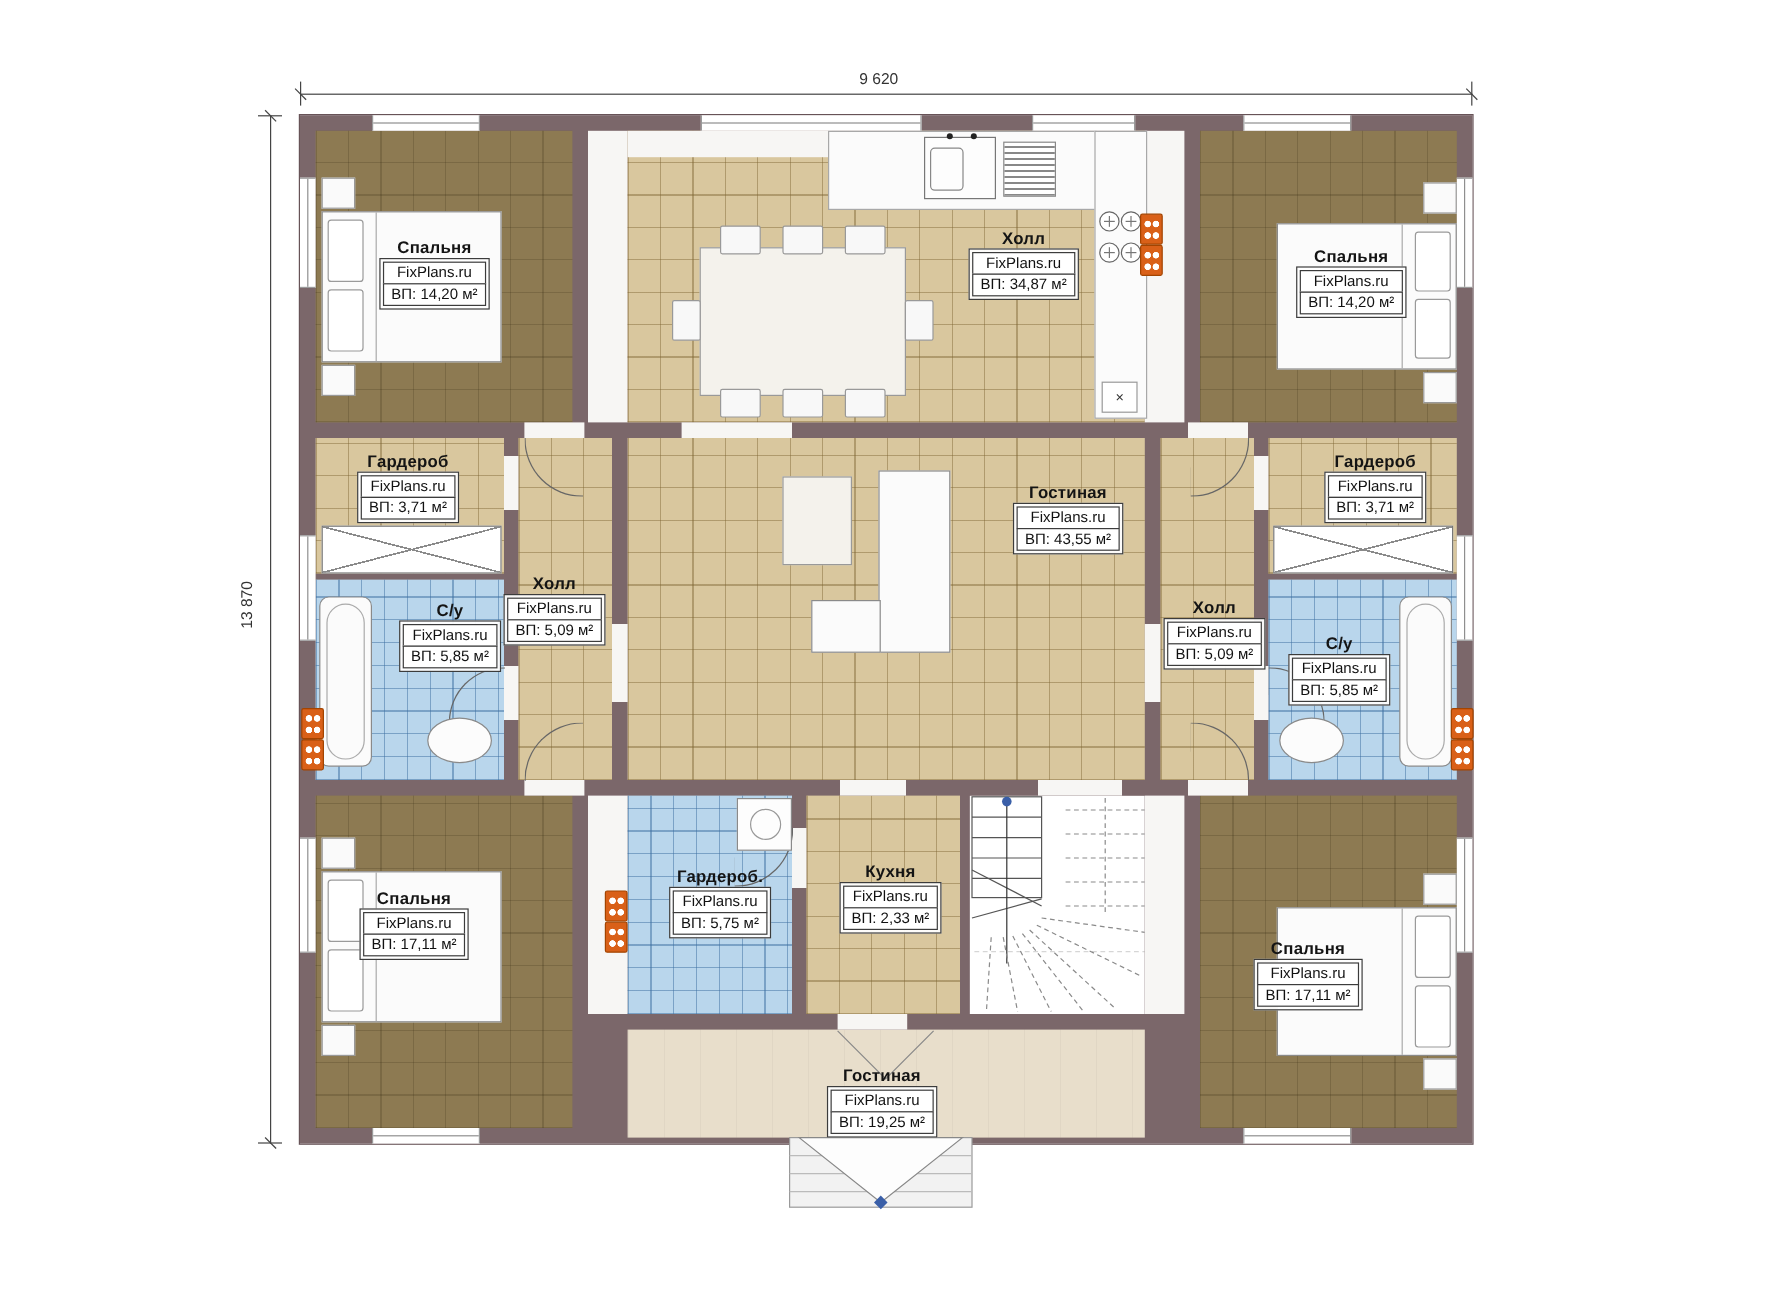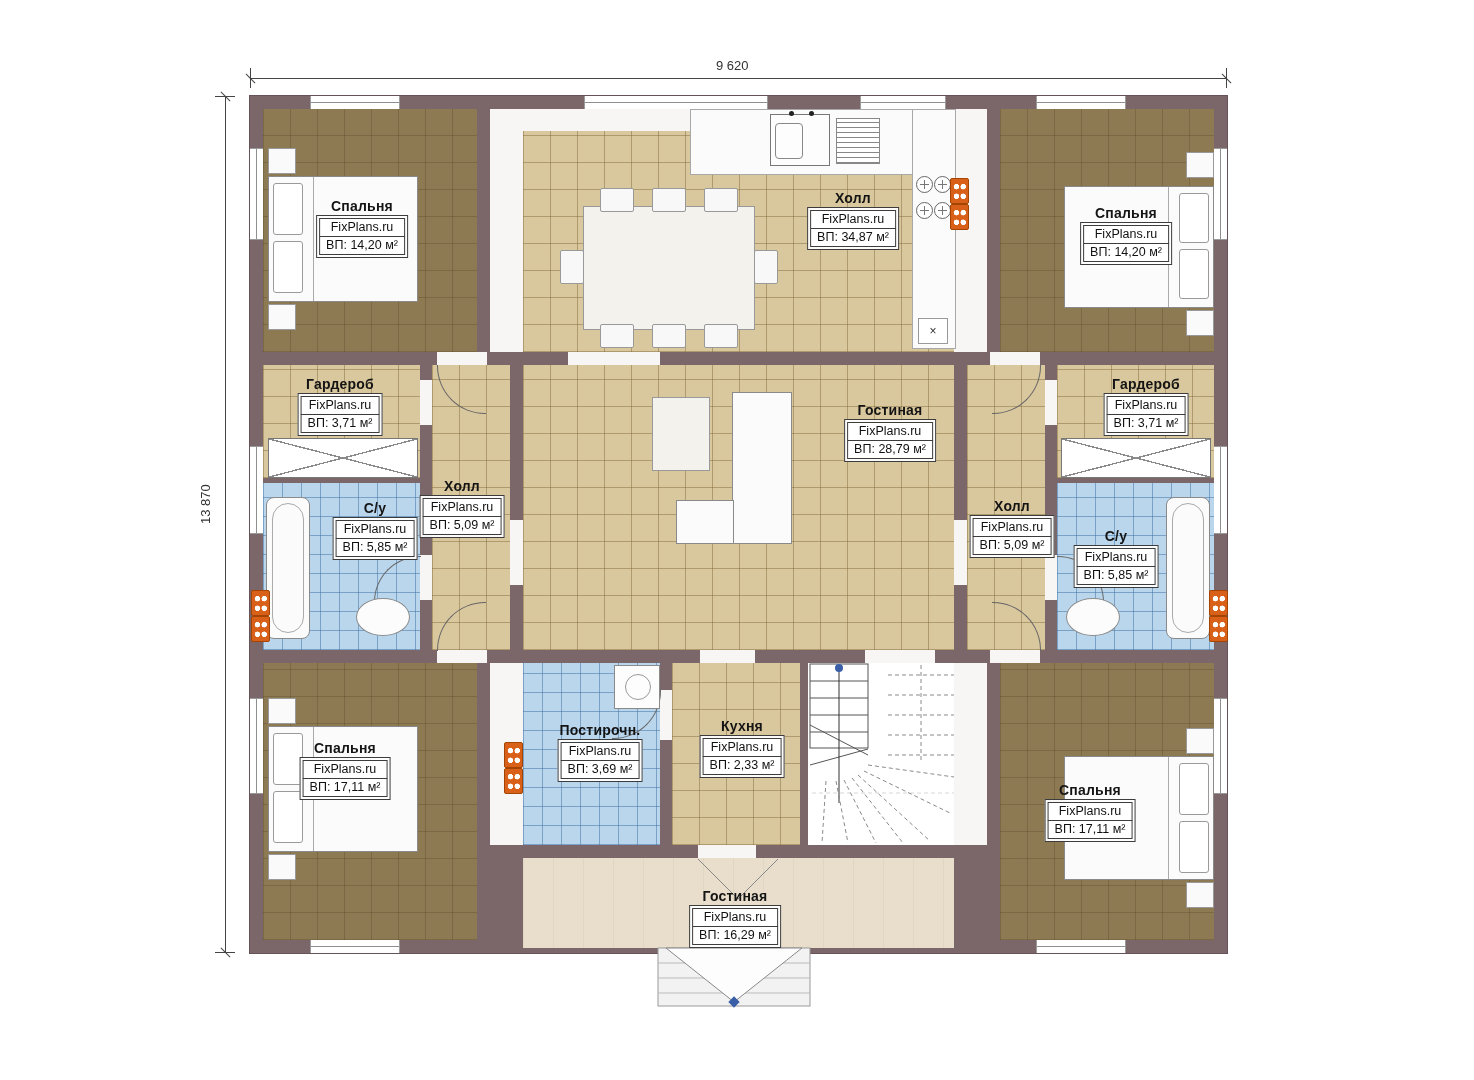--- a/index.html
+++ b/index.html
@@ -328,21 +328,21 @@
     <div class="rl-box">
       <div class="rl-row">FixPlans.ru</div>
       <div class="rl-row">ВП: 5,09 м²</div>
     </div>
   </div>
 
   <div class="room-label" style="left:890px;top:402px;">
     <div class="rl-title">Гостиная</div>
     <div class="rl-box">
       <div class="rl-row">FixPlans.ru</div>
-      <div class="rl-row">ВП: 28,79 м²</div>
+      <div class="rl-row">ВП: 43,55 м²</div>
     </div>
   </div>
 
   <div class="room-label" style="left:1012px;top:498px;">
     <div class="rl-title">Холл</div>
     <div class="rl-box">
       <div class="rl-row">FixPlans.ru</div>
       <div class="rl-row">ВП: 5,09 м²</div>
     </div>
   </div>
@@ -365,24 +365,24 @@
 
   <div class="room-label" style="left:345px;top:740px;">
     <div class="rl-title">Спальня</div>
     <div class="rl-box">
       <div class="rl-row">FixPlans.ru</div>
       <div class="rl-row">ВП: 17,11 м²</div>
     </div>
   </div>
 
   <div class="room-label" style="left:600px;top:722px;">
-    <div class="rl-title">Постирочн.</div>
-    <div class="rl-box">
-      <div class="rl-row">FixPlans.ru</div>
-      <div class="rl-row">ВП: 3,69 м²</div>
+    <div class="rl-title">Гардероб.</div>
+    <div class="rl-box">
+      <div class="rl-row">FixPlans.ru</div>
+      <div class="rl-row">ВП: 5,75 м²</div>
     </div>
   </div>
 
   <div class="room-label" style="left:742px;top:718px;">
     <div class="rl-title">Кухня</div>
     <div class="rl-box">
       <div class="rl-row">FixPlans.ru</div>
       <div class="rl-row">ВП: 2,33 м²</div>
     </div>
   </div>
@@ -392,17 +392,17 @@
     <div class="rl-box">
       <div class="rl-row">FixPlans.ru</div>
       <div class="rl-row">ВП: 17,11 м²</div>
     </div>
   </div>
 
   <div class="room-label" style="left:735px;top:888px;">
     <div class="rl-title">Гостиная</div>
     <div class="rl-box">
       <div class="rl-row">FixPlans.ru</div>
-      <div class="rl-row">ВП: 16,29 м²</div>
+      <div class="rl-row">ВП: 19,25 м²</div>
     </div>
   </div>
 
 </div>
 
 </body></html>

